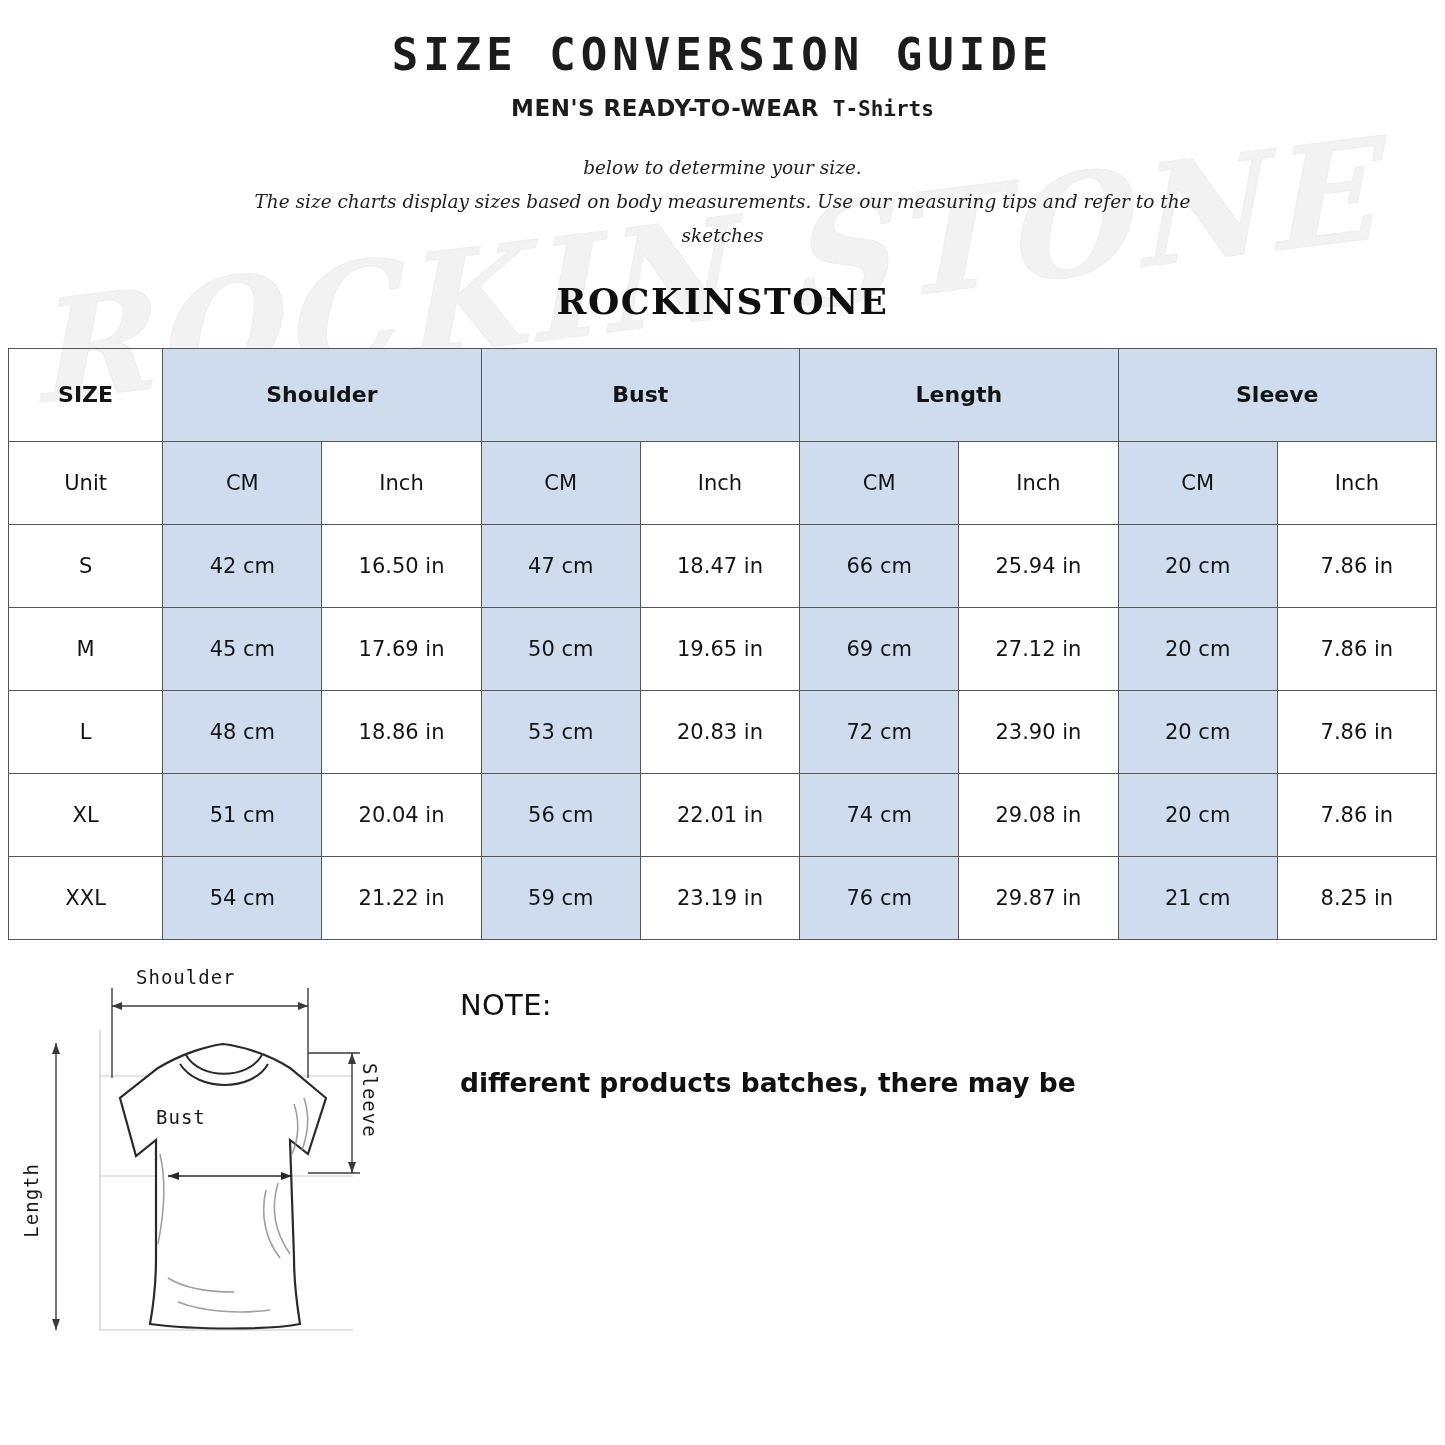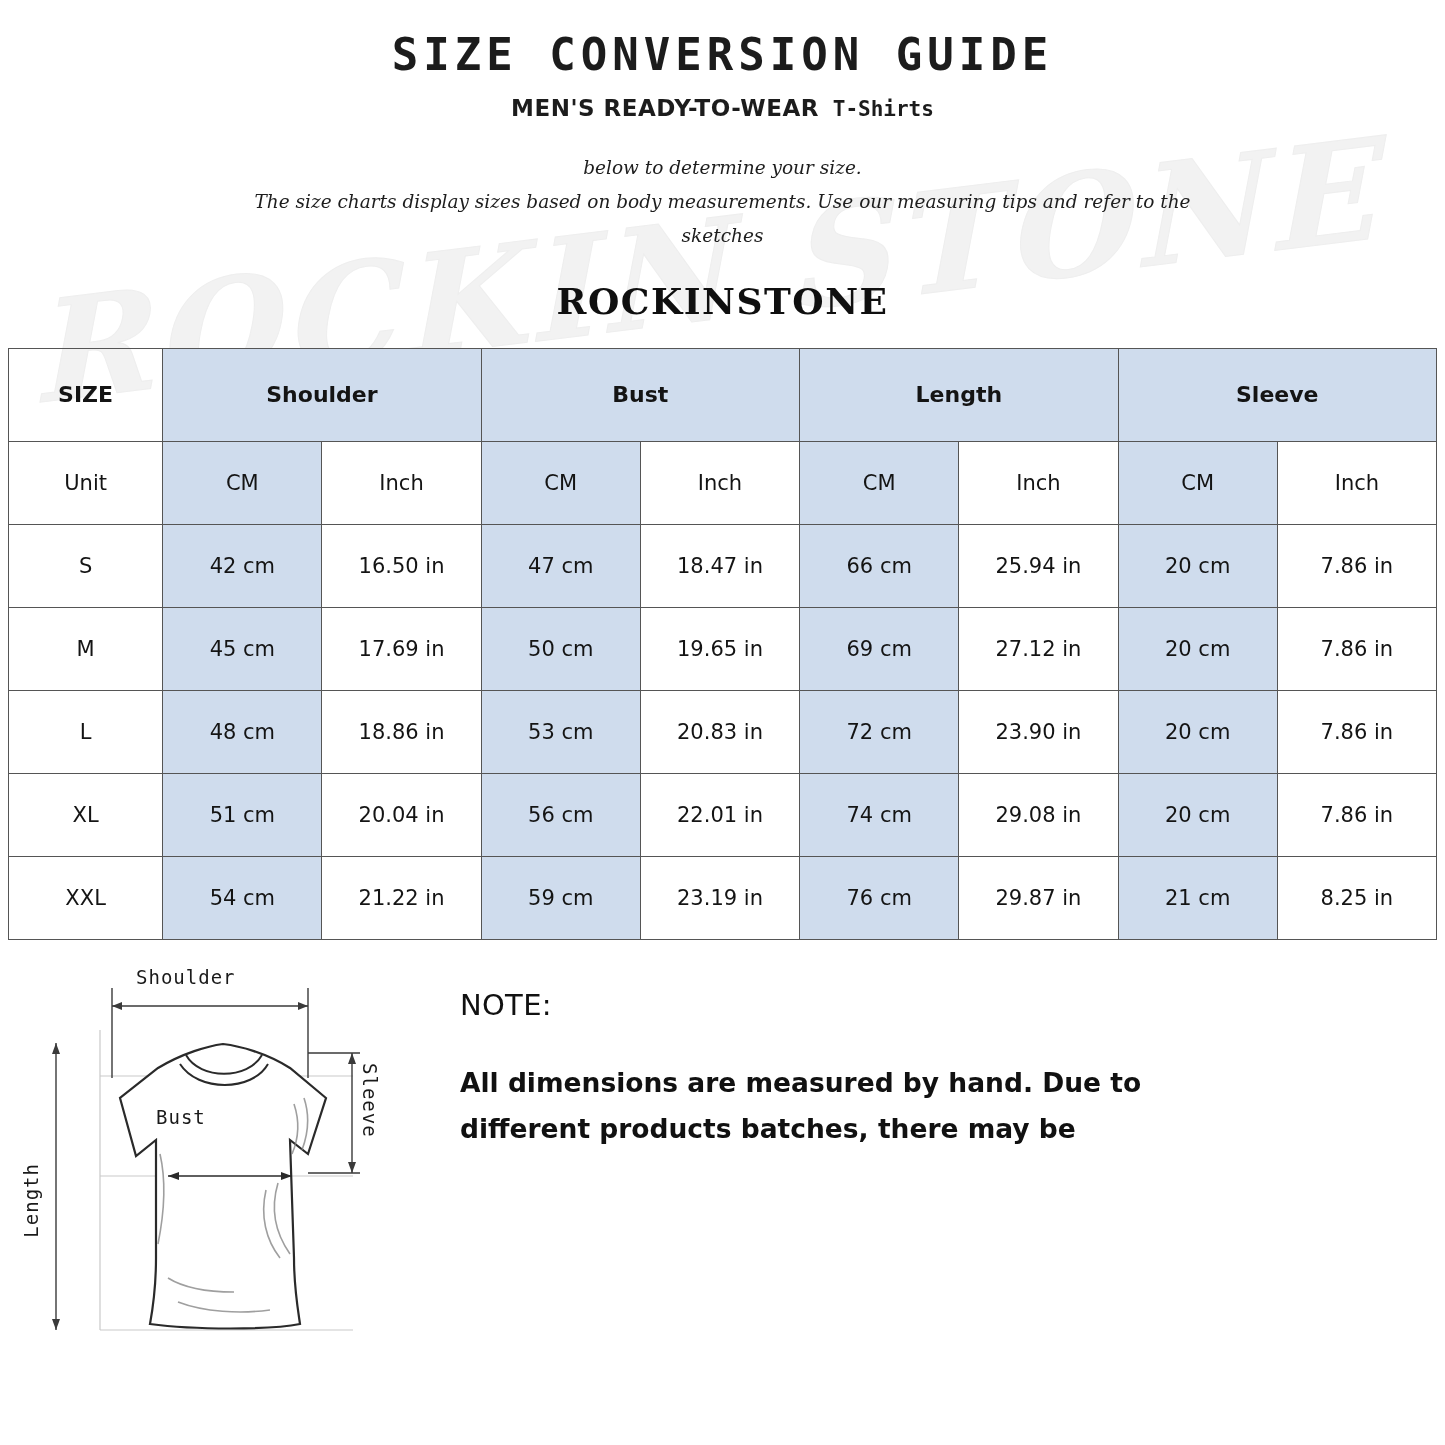--- a/index.html
+++ b/index.html
@@ -346,18 +346,17 @@
     </svg>
     <div class="sketch-label lbl-shoulder">Shoulder</div>
     <div class="sketch-label lbl-bust">Bust</div>
     <div class="sketch-label lbl-length">Length</div>
     <div class="sketch-label lbl-sleeve">Sleeve</div>
   </div>
 
   <div class="note">
     <div class="note-title">NOTE:</div>
     <div class="note-body">
-      <div>All dimensions are measured by hand. Due to</div>
       <div>different products batches, there may be</div>
     </div>
   </div>
 
 </div>
 
 </body></html>

